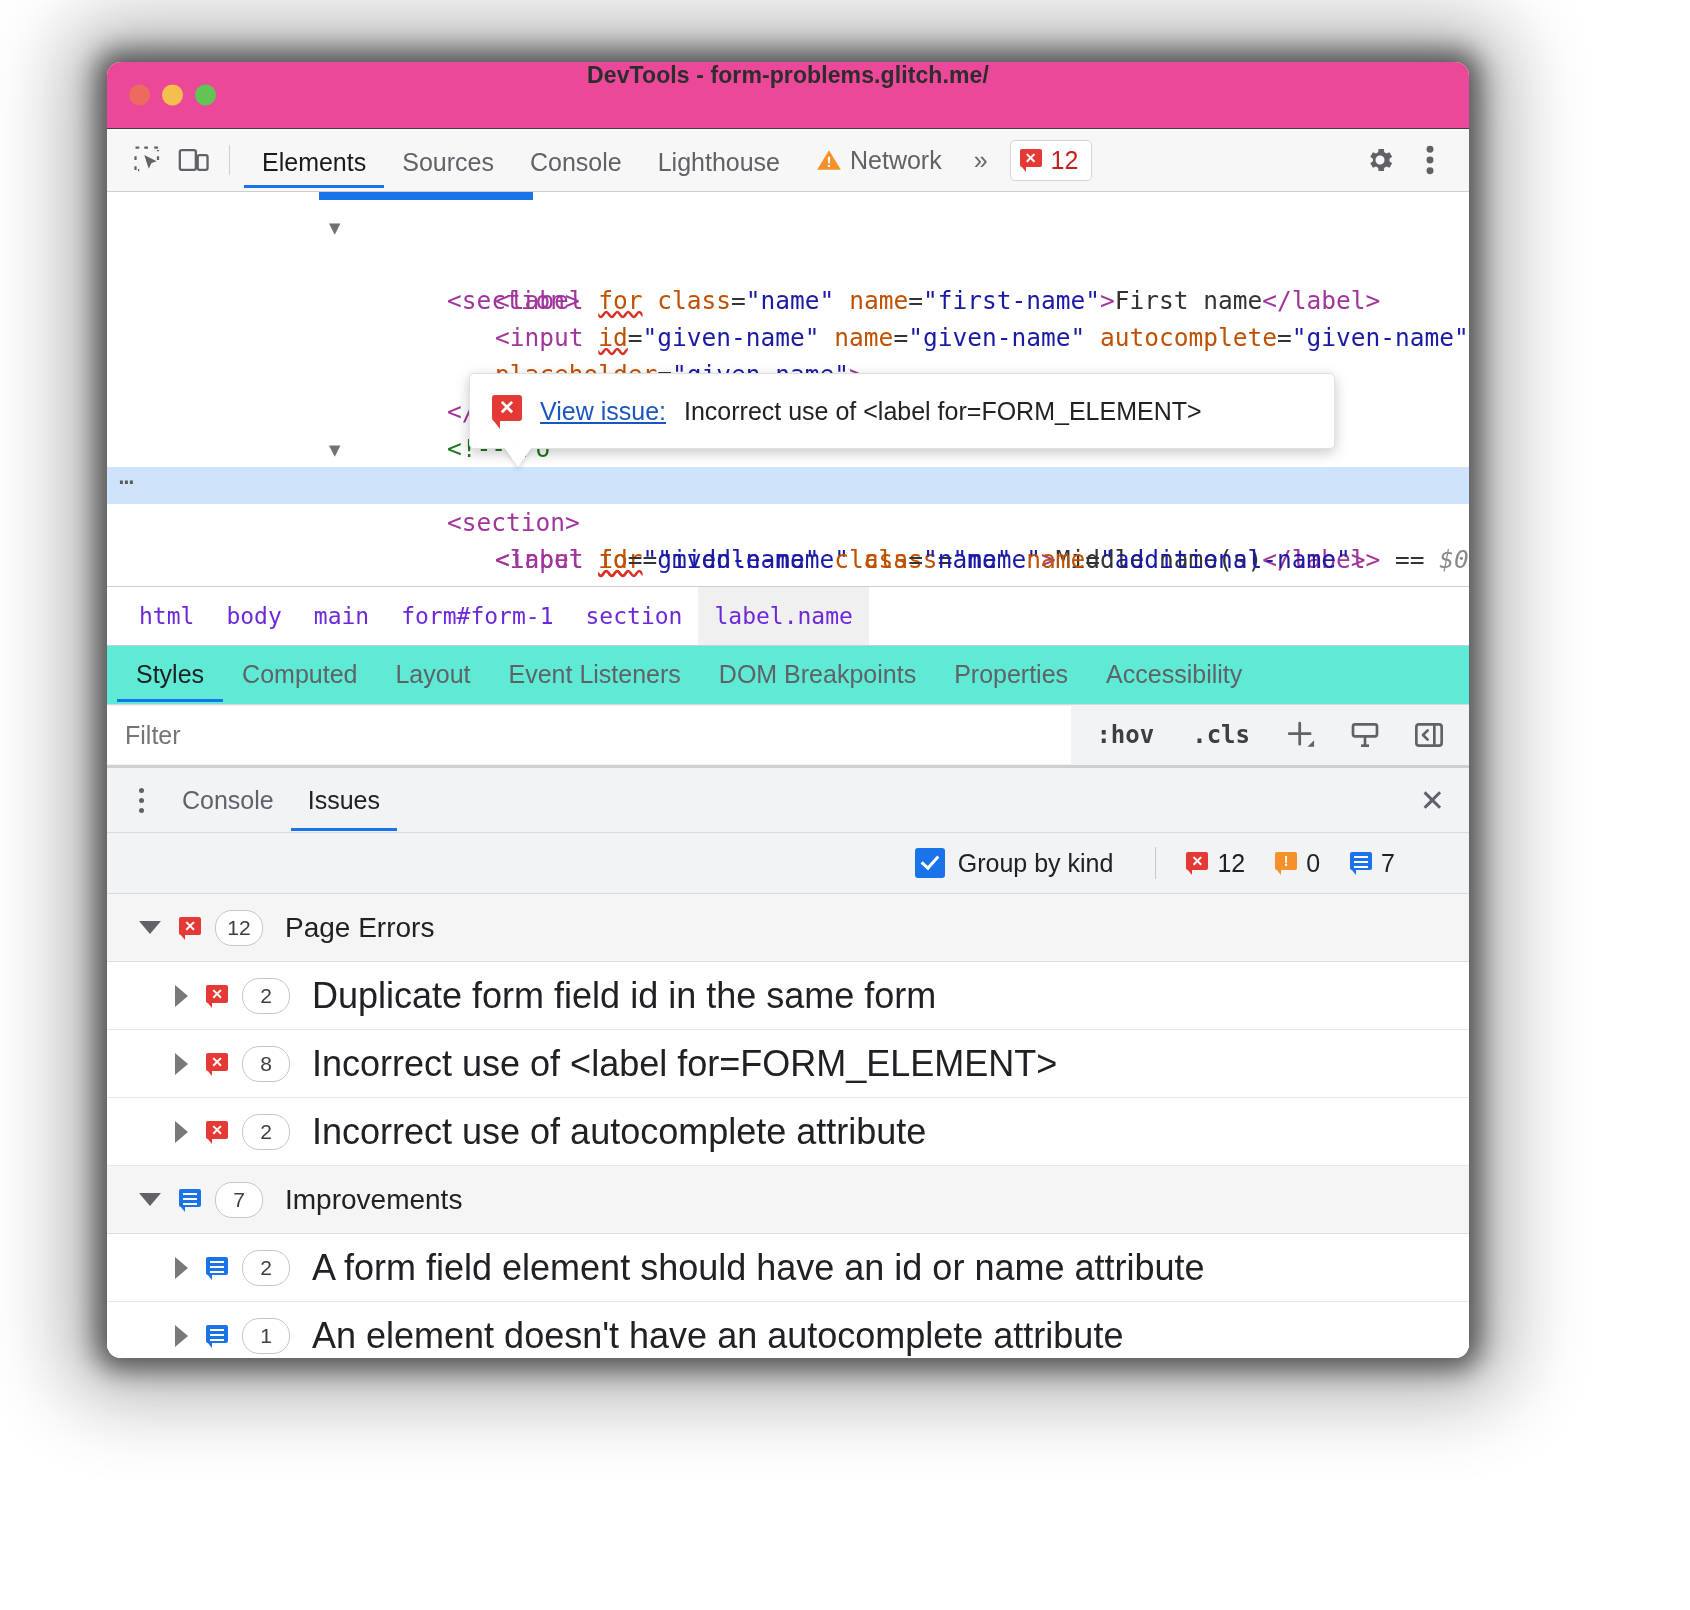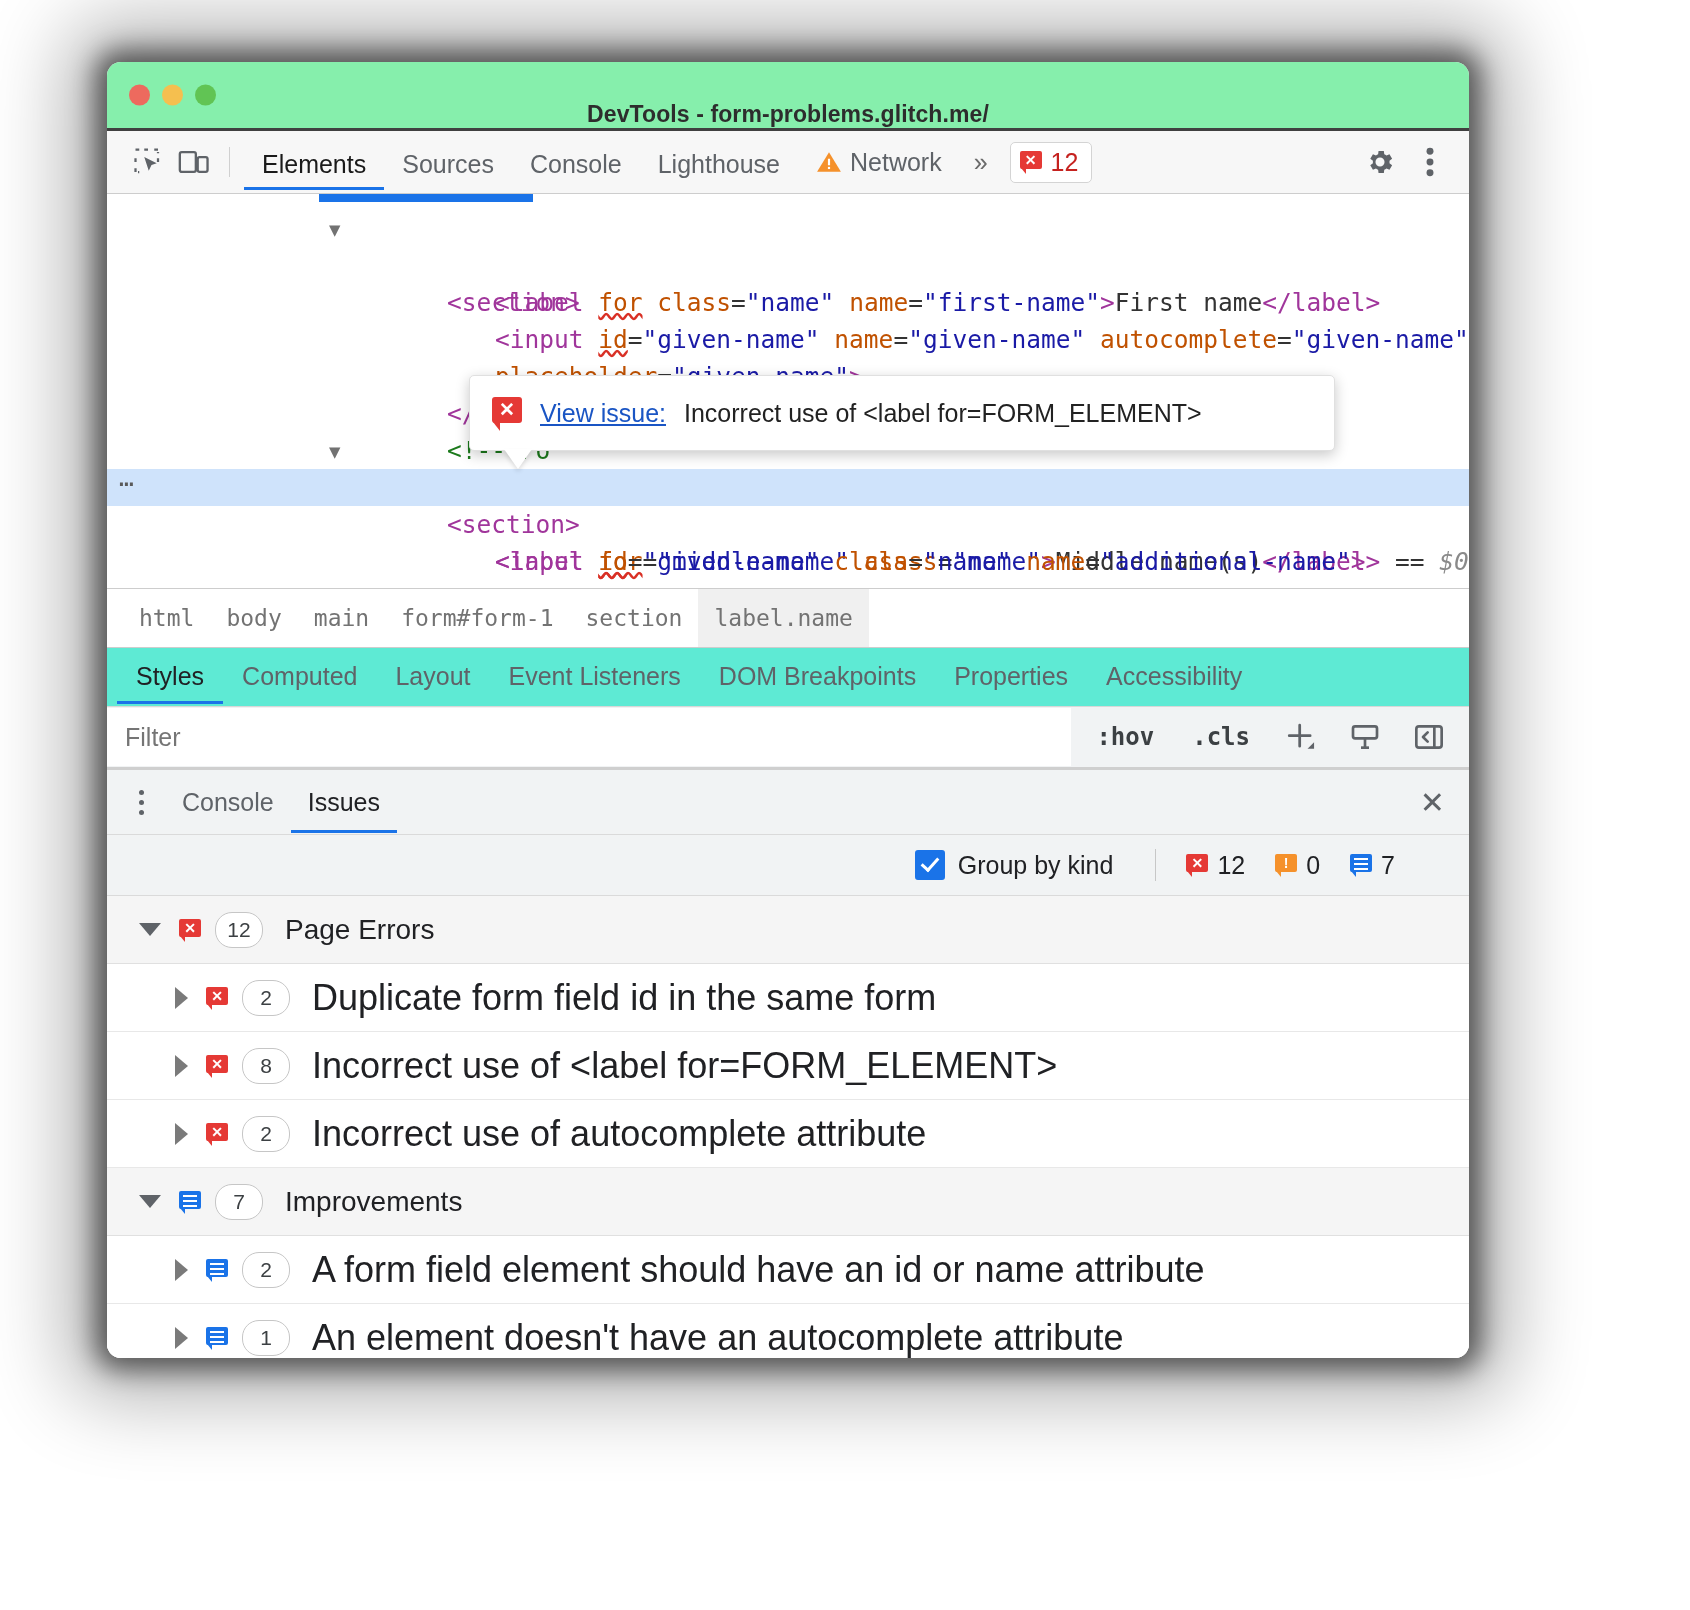--- a/index.html
+++ b/index.html
@@ -30,26 +30,26 @@
     border-radius: 14px;
     box-shadow: 0 0 26px 12px rgba(0,0,0,0.55), 0 0 80px 40px rgba(0,0,0,0.30);
     overflow: hidden;
     display: flex;
     flex-direction: column;
   }
 
   
   .titlebar {
     height: 66px;
-    background: #86efac;
-    border-bottom: 3px solid #404040;
+    background: #ec4899;
+    border-bottom: 1px solid #404040;
     position: relative;
     flex: none;
     display: flex;
-    align-items: flex-end;
+    align-items: flex-start;
   }
   .traffic {
     position: absolute;
     left: 22px;
     top: 50%;
     transform: translateY(-50%);
     display: flex;
     gap: 12px;
   }
   .dot { width: 21px; height: 21px; border-radius: 50%; }
@@ -293,21 +293,21 @@
     display: flex;
     align-items: center;
     padding-left: 16px;
     font-family: "DejaVu Sans Mono", "Liberation Mono", monospace;
     font-size: 23px;
   }
   .crumb {
     padding: 0 16px;
     height: 58px;
     line-height: 58px;
-    color: #737373;
+    color: #6d28d9;
     white-space: nowrap;
   }
   .crumb.active { background: #f0f0f0; }
 
   
   .styles-tabs {
     flex: none;
     height: 58px;
     background: #5eead4;
     border-top: 1px solid #cdcdcd;

